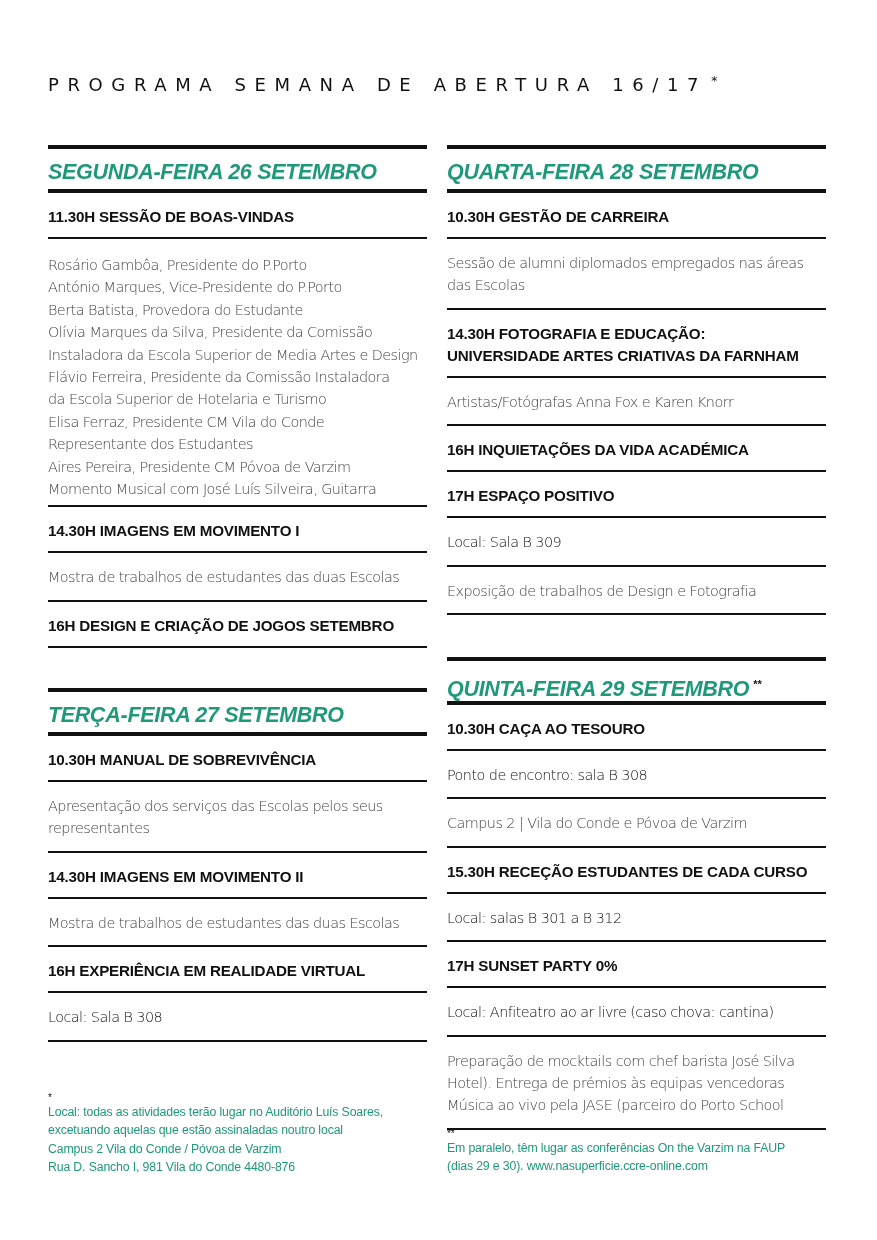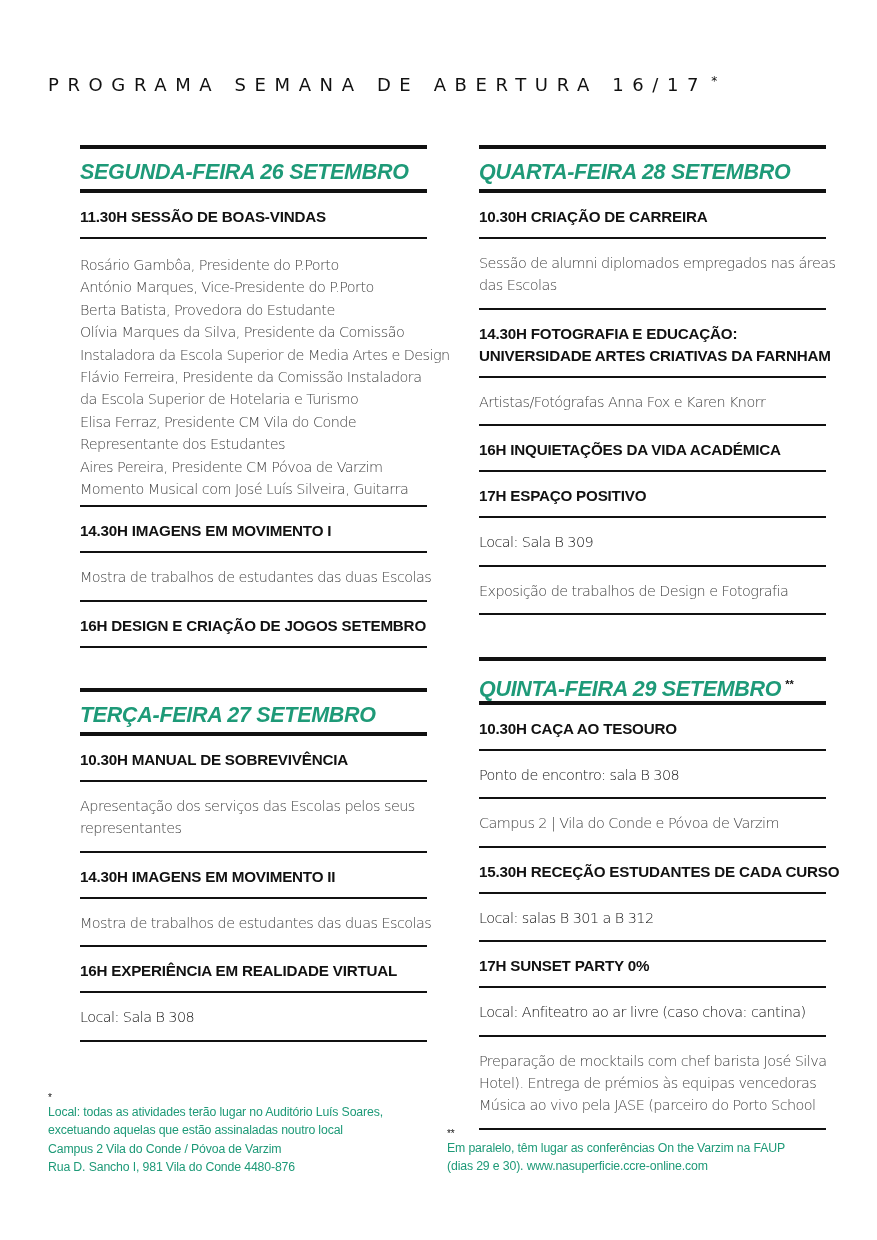--- a/index.html
+++ b/index.html
@@ -11,21 +11,21 @@
     position: absolute; left: 48px; top: 74px;
     font-family: "DejaVu Sans", sans-serif;
     font-size: 18px; letter-spacing: 8.6px; color: #111;
     white-space: nowrap;
   }
   .page-title .star { font-size: 12px; vertical-align: 6px; letter-spacing: 0; margin-left: 4px; }
   .col { position: absolute; width: 379px; }
   .col-left { left: 48px; top: 145px; }
   .col-right { left: 447px; top: 145px; }
 
-  .day { margin-bottom: 0; margin-left: 32px; }
+  .day { margin-bottom: 0; }
   .day-rule-thick { height: 4px; background: #111; }
   .day-title {
     font-family: "Liberation Sans", sans-serif;
     font-weight: bold; font-style: italic;
     font-size: 21.5px; color: #1e9a78;
     height: 40px; line-height: 46px;
     white-space: nowrap; letter-spacing: -0.3px;
   }
   .day-title .sup { color: #111; font-size: 11px; vertical-align: 8px; font-style: normal; margin-left: 4px; letter-spacing: 0; }
   .day-title + .day-rule-thick { margin-bottom: 0; }
@@ -117,21 +117,21 @@
   </section>
 </div>
 
 <div class="col col-right">
 
   <section class="day">
     <div class="day-rule-thick"></div>
     <div class="day-title">QUARTA-FEIRA 28 SETEMBRO</div>
     <div class="day-rule-thick"></div>
 
-    <div class="session-title">10.30H CRIAÇÃO DE CARREIRA</div>
+    <div class="session-title">10.30H GESTÃO DE CARREIRA</div>
     <div class="rule"></div>
     <div class="desc">
       <div>Sessão de alumni diplomados empregados nas áreas</div>
       <div>das Escolas</div>
     </div>
     <div class="rule"></div>
 
     <div class="session-title">
       <div>14.30H FOTOGRAFIA E EDUCAÇÃO:</div>
       <div>UNIVERSIDADE ARTES CRIATIVAS DA FARNHAM</div>

